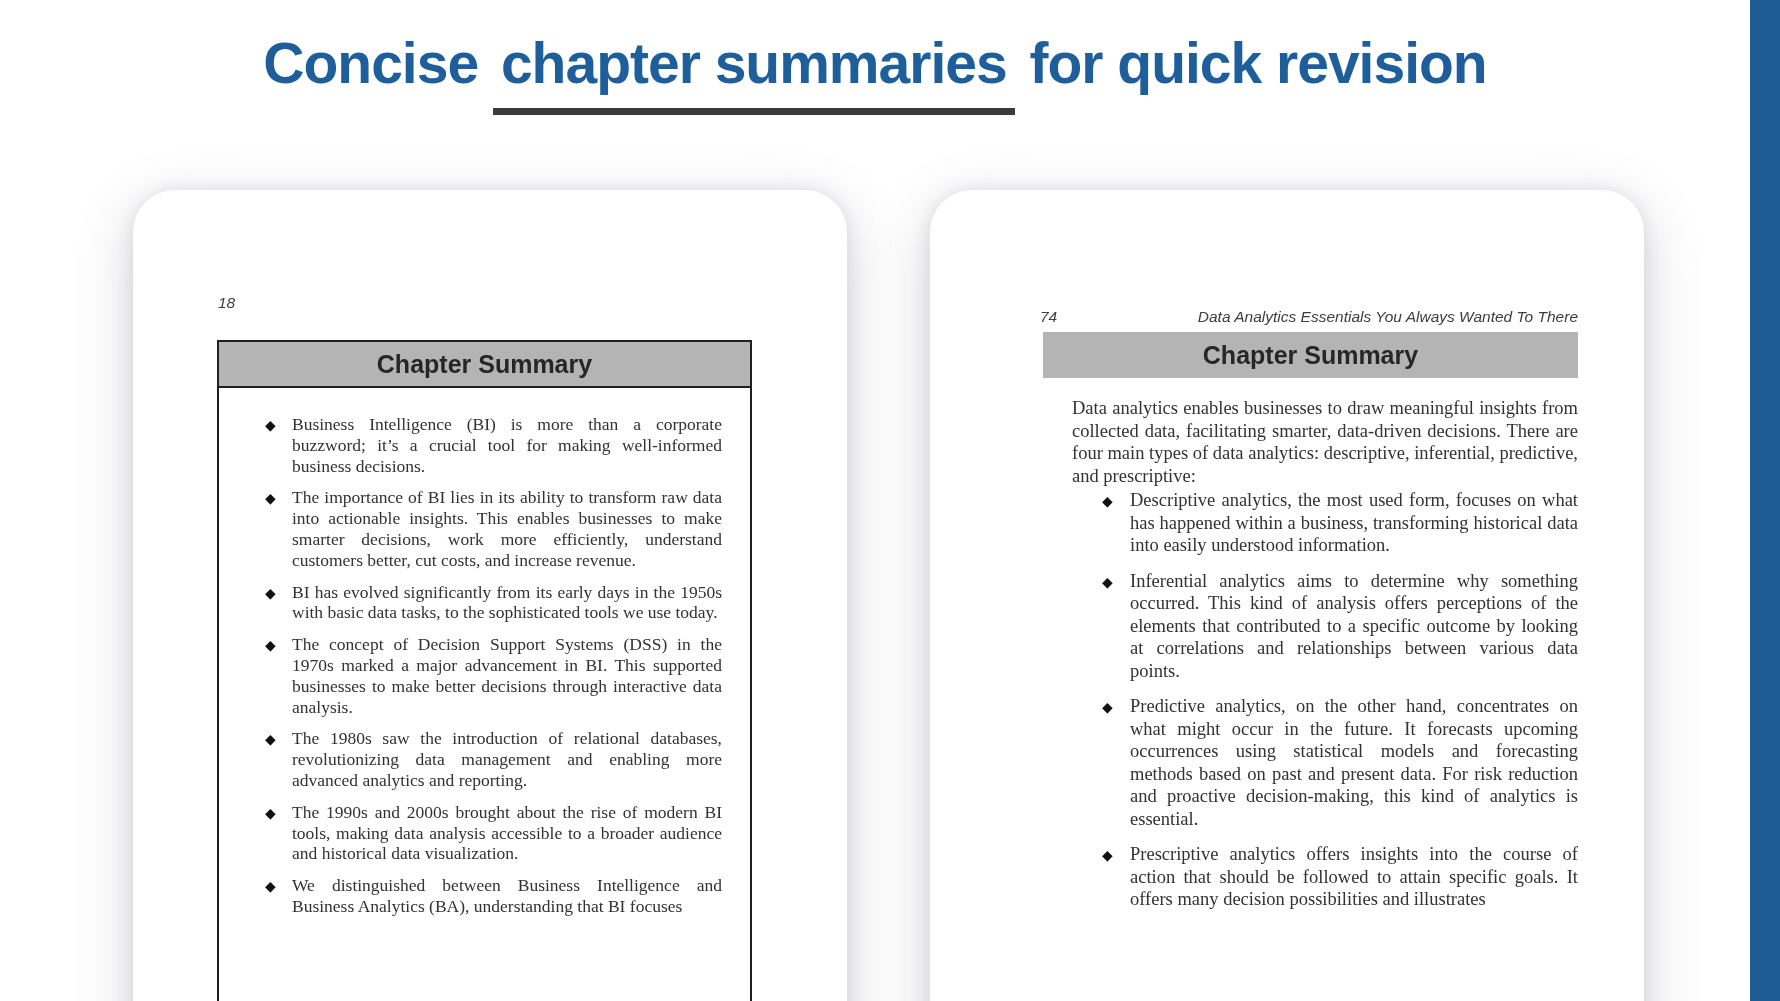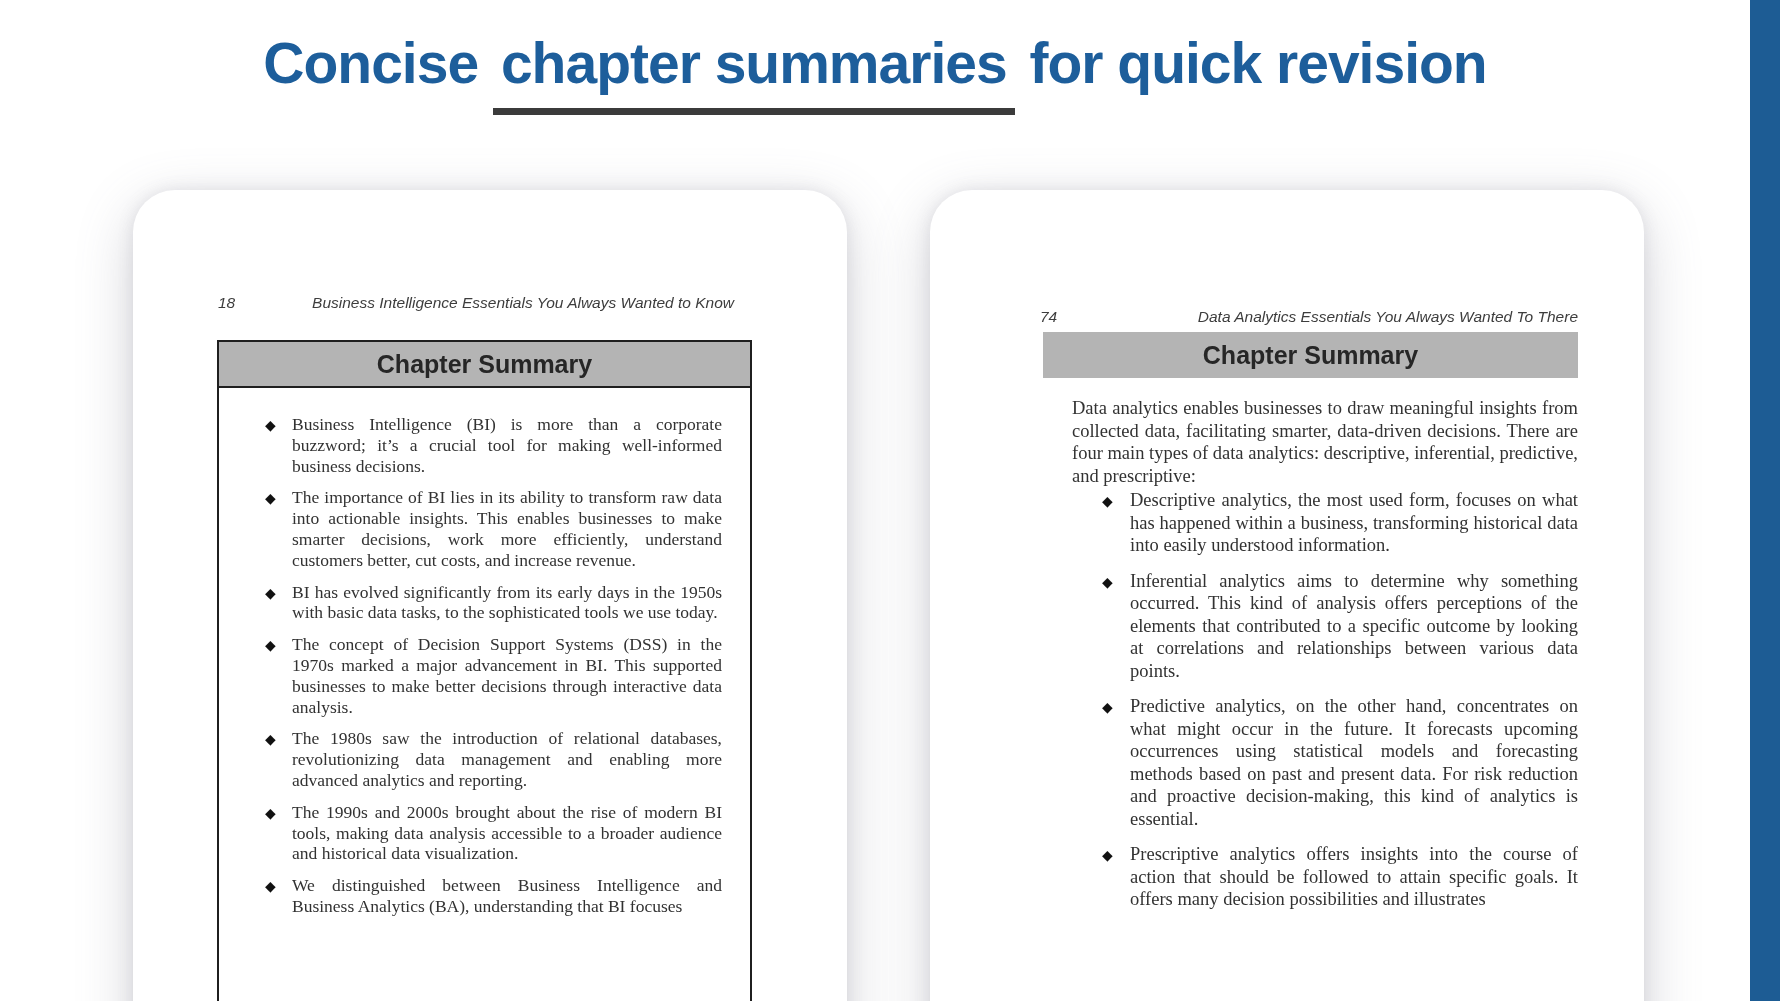--- a/index.html
+++ b/index.html
@@ -17,21 +17,21 @@
     position:absolute;top:190px;width:714px;height:900px;background:#ffffff;
     border-radius:42px;
     box-shadow:0 0 16px rgba(120,120,135,.16), 0 16px 55px rgba(110,110,125,.30);
   }
   .card-left{left:133px}
   .card-right{left:930px}
   .page-header{
     position:absolute;display:flex;justify-content:space-between;align-items:baseline;
     font-style:italic;color:#3d3d3d;font-size:15.5px;
   }
-  .card-left .page-header{left:85px;right:113px;top:104px;}
+  .card-left .page-header{left:85px;right:95px;top:104px;}
   .card-right .page-header{left:110px;right:66px;top:118px;}
   .summary-box{
     position:absolute;left:84px;top:150px;width:535px;height:980px;
     border:2px solid #1f1f1f;background:#fff;box-sizing:border-box;
   }
   .summary-bar{
     background:#b4b4b4;display:flex;align-items:center;justify-content:center;
     font-weight:bold;font-size:25px;color:#262626;text-align:right;
   }
   .summary-box .summary-bar{height:44px;border-bottom:2px solid #1f1f1f;}
@@ -56,21 +56,20 @@
   .accent-bar{position:absolute;right:0;top:0;width:30px;height:1001px;background:#1d5c94;}
 </style>
 </head>
 <body>
 
 <h1 class="title"><span>Concise </span><span class="underlined">chapter summaries</span><span> for quick revision</span></h1>
 
 <div class="card card-left">
   <div class="page-header">
     <span>18</span>
-    <span>Business Intelligence Essentials You Always Wanted to Know</span>
   </div>
   <div class="summary-box">
     <div class="summary-bar">Chapter Summary</div>
     <div class="summary-body">
       <div class="bullet"><span class="marker">◆</span><span>Business Intelligence (BI) is more than a corporate buzzword; it’s a crucial tool for making well-informed business decisions.</span></div>
       <div class="bullet"><span class="marker">◆</span><span>The importance of BI lies in its ability to transform raw data into actionable insights. This enables businesses to make smarter decisions, work more efficiently, understand customers better, cut costs, and increase revenue.</span></div>
       <div class="bullet"><span class="marker">◆</span><span>BI has evolved significantly from its early days in the 1950s with basic data tasks, to the sophisticated tools we use today.</span></div>
       <div class="bullet"><span class="marker">◆</span><span>The concept of Decision Support Systems (DSS) in the 1970s marked a major advancement in BI. This supported businesses to make better decisions through interactive data analysis.</span></div>
       <div class="bullet"><span class="marker">◆</span><span>The 1980s saw the introduction of relational databases, revolutionizing data management and enabling more advanced analytics and reporting.</span></div>
       <div class="bullet"><span class="marker">◆</span><span>The 1990s and 2000s brought about the rise of modern BI tools, making data analysis accessible to a broader audience and historical data visualization.</span></div>

